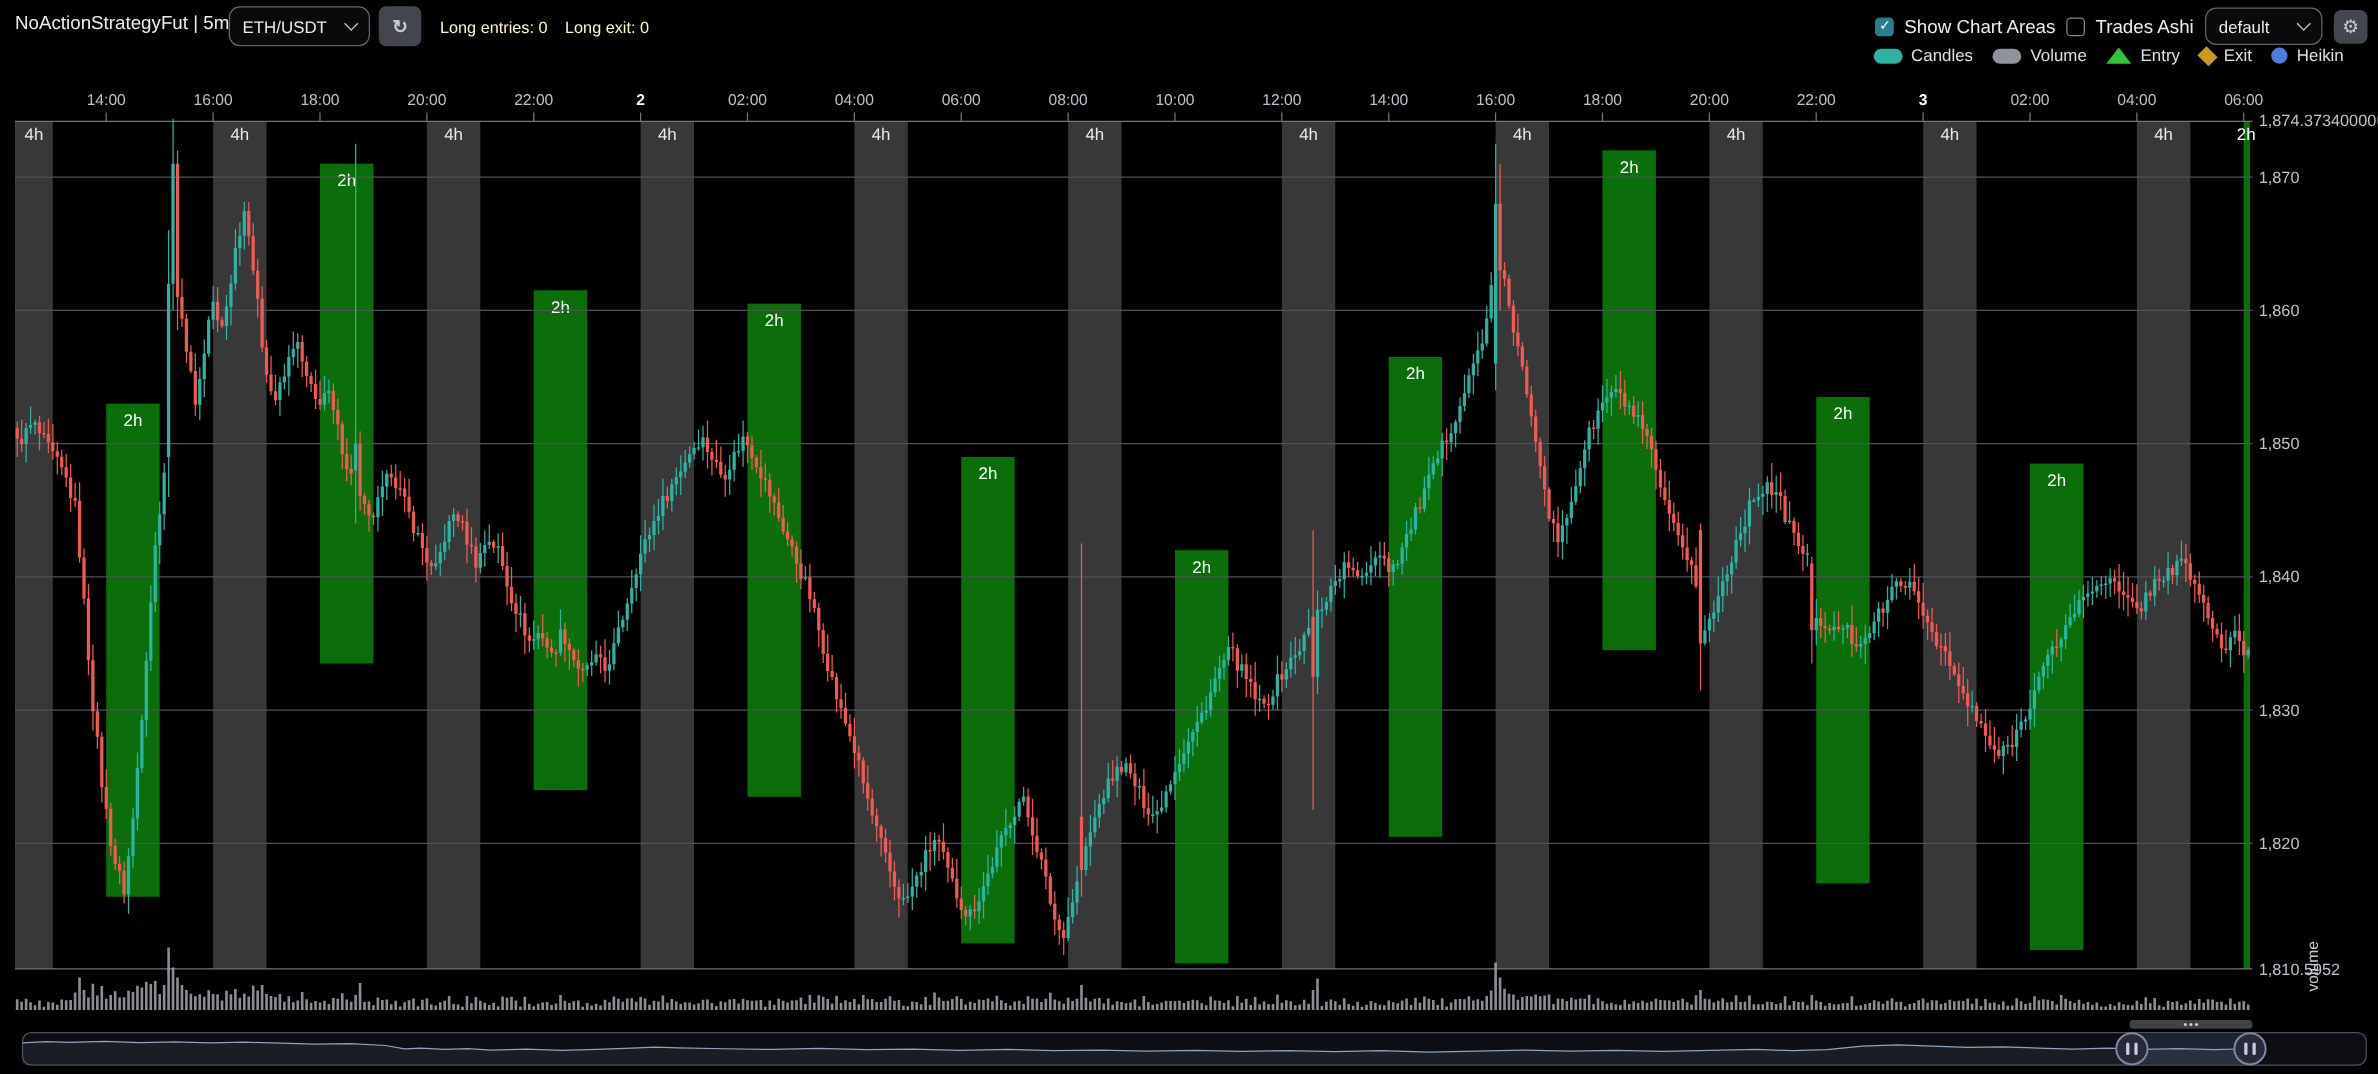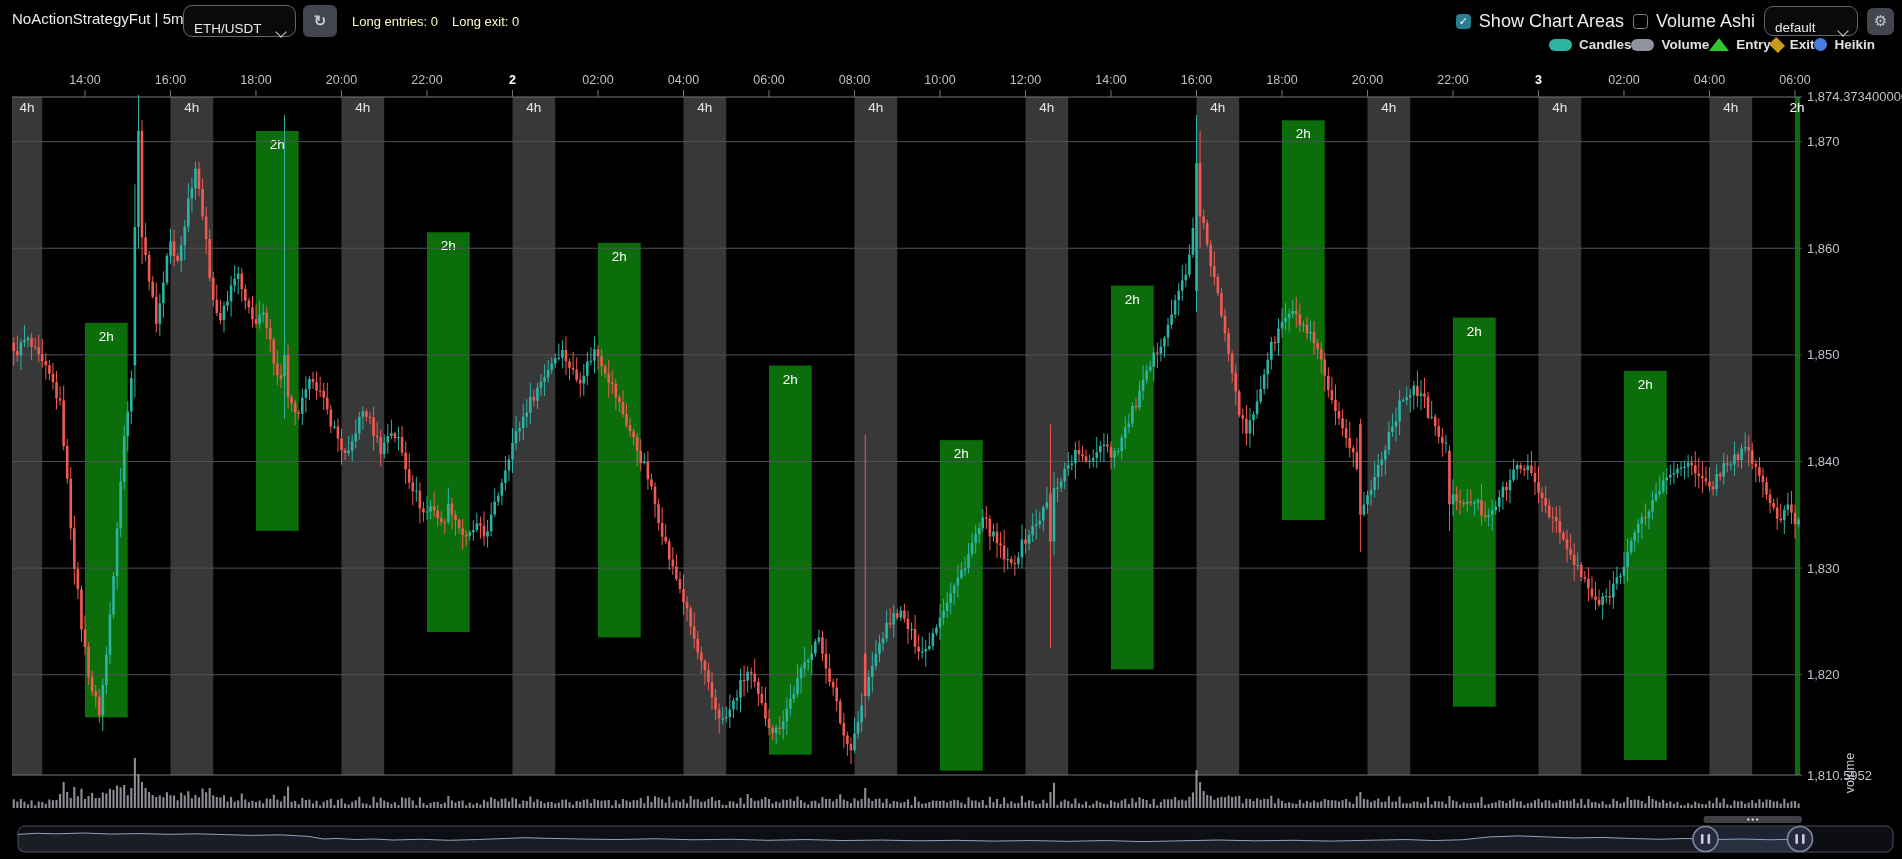--- a/index.html
+++ b/index.html
@@ -1,37 +1,37 @@
 <!DOCTYPE html>
 <html><head>
 <meta charset="utf-8">
 <style>
   html,body{margin:0;padding:0;width:1902px;height:859px;overflow:hidden;background:#000;
     font-family:"Liberation Sans","DejaVu Sans",sans-serif;}
   .topbar{position:absolute;left:0;top:0;width:1902px;height:58px;z-index:5;}
   .title{position:absolute;left:12px;top:10px;font-size:15px;color:#ececec;}
-  .select{position:absolute;display:flex;align-items:flex-end;justify-content:space-between;
+  .select{position:absolute;display:flex;align-items:center;justify-content:space-between;
     border:1px solid #60656c;border-radius:9px;color:#e8eaec;font-size:13.5px;
     padding:0 10px;box-sizing:border-box;background:#0a0a0a;cursor:pointer;}
   .pair-sel{left:183px;top:5px;width:113px;height:32px;}
   .cfg-sel{width:94px;height:30px;position:relative;}
   .chev{width:7px;height:7px;border-right:1.7px solid #c9ccd1;border-bottom:1.7px solid #c9ccd1;
     transform:rotate(45deg);margin-top:-4px;flex:0 0 auto;margin-left:8px;}
   .iconbtn{position:absolute;display:flex;align-items:center;justify-content:center;
     background:#43474d;border:none;border-radius:6px;color:#c7cbd1;cursor:pointer;}
   .refresh-btn{left:303px;top:5px;width:34px;height:32px;font-size:15px;font-weight:bold;}
   .stats{position:absolute;left:352px;top:14px;font-size:13px;color:#fef9c3;display:flex;gap:14px;}
   .rightrow{position:absolute;right:8px;top:6px;height:30px;display:flex;align-items:center;gap:9px;}
   .cbxgroup{display:flex;align-items:center;gap:8px;cursor:pointer;}
   .cbx{width:15px;height:15px;border-radius:3.5px;border:1.6px solid #7e848c;box-sizing:border-box;
     display:flex;align-items:center;justify-content:center;font-size:11px;line-height:1;color:#fff;background:transparent;}
   .cbx.on{background:#2a7e8d;border-color:#2a7e8d;}
-  .cbxlabel{font-size:18px;color:#ececec;}
+  .cbxlabel{font-size:15px;color:#ececec;}
   .gear-btn{position:relative;width:27px;height:27px;font-size:15px;}
-  .legendrow{position:absolute;right:27px;top:37px;display:flex;align-items:flex-start;font-weight:bold;}
+  .legendrow{position:absolute;right:27px;top:37px;display:flex;align-items:flex-start;gap:16px;}
   .litem{display:flex;align-items:center;gap:7px;cursor:pointer;}
   .llabel{font-size:13.5px;color:#e0e0e0;}
   .mk{display:inline-block;}
   .mk.pill{width:23px;height:12px;border-radius:6px;}
   .mk.tri{width:0;height:0;border-left:10px solid transparent;border-right:10px solid transparent;border-bottom:13px solid #33c433;}
   .mk.dia{width:12px;height:12px;transform:rotate(45deg) scale(1.05,0.85);}
   .mk.cir{width:13px;height:13px;border-radius:50%;}
   #chart{position:absolute;left:0;top:0;z-index:1;}
 </style>
 </head>
@@ -199,21 +199,21 @@
     <span>Long exit: 0</span>
   </div>
 
   <div class="rightrow">
     <div class="cbxgroup">
       <span class="cbx on">✓</span>
       <span class="cbxlabel">Show Chart Areas</span>
     </div>
     <div class="cbxgroup">
       <span class="cbx"></span>
-      <span class="cbxlabel">Volume Ashi</span>
+      <span class="cbxlabel">Trades Ashi</span>
     </div>
     <div class="select cfg-sel">
       <span>default</span>
       <span class="chev"></span>
     </div>
     <button class="iconbtn gear-btn">
       <span>⚙</span>
     </button>
   </div>
 

